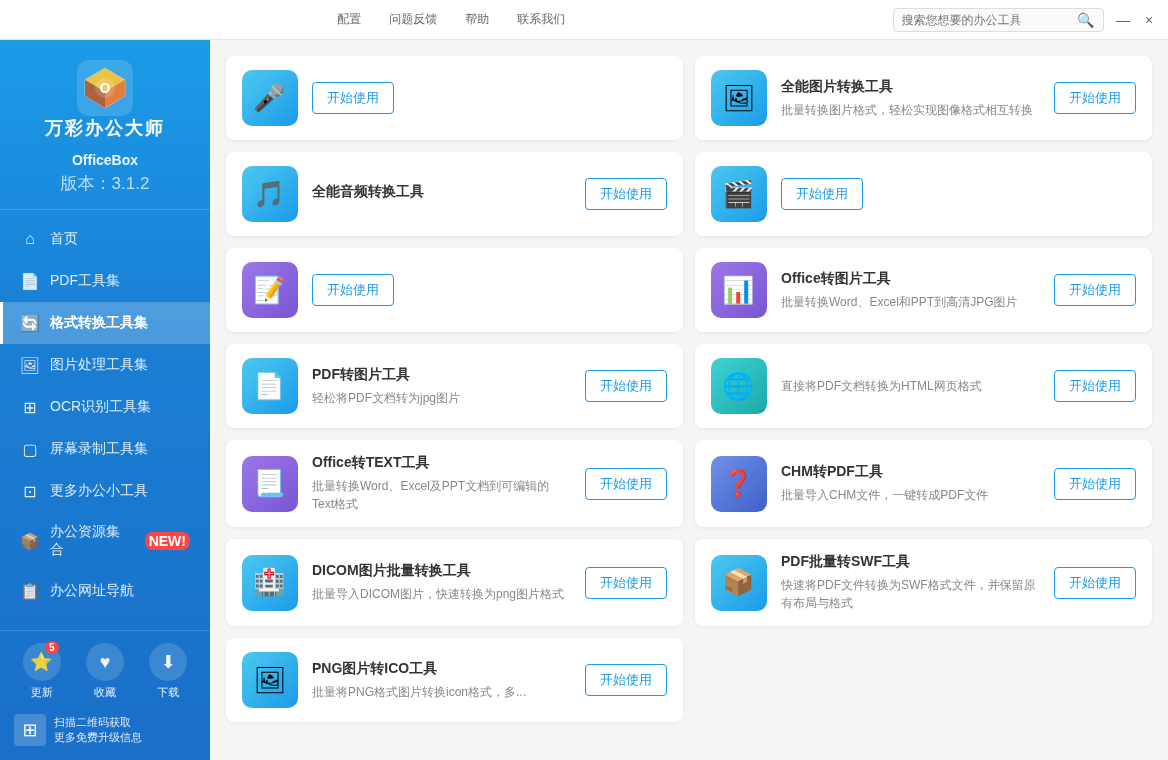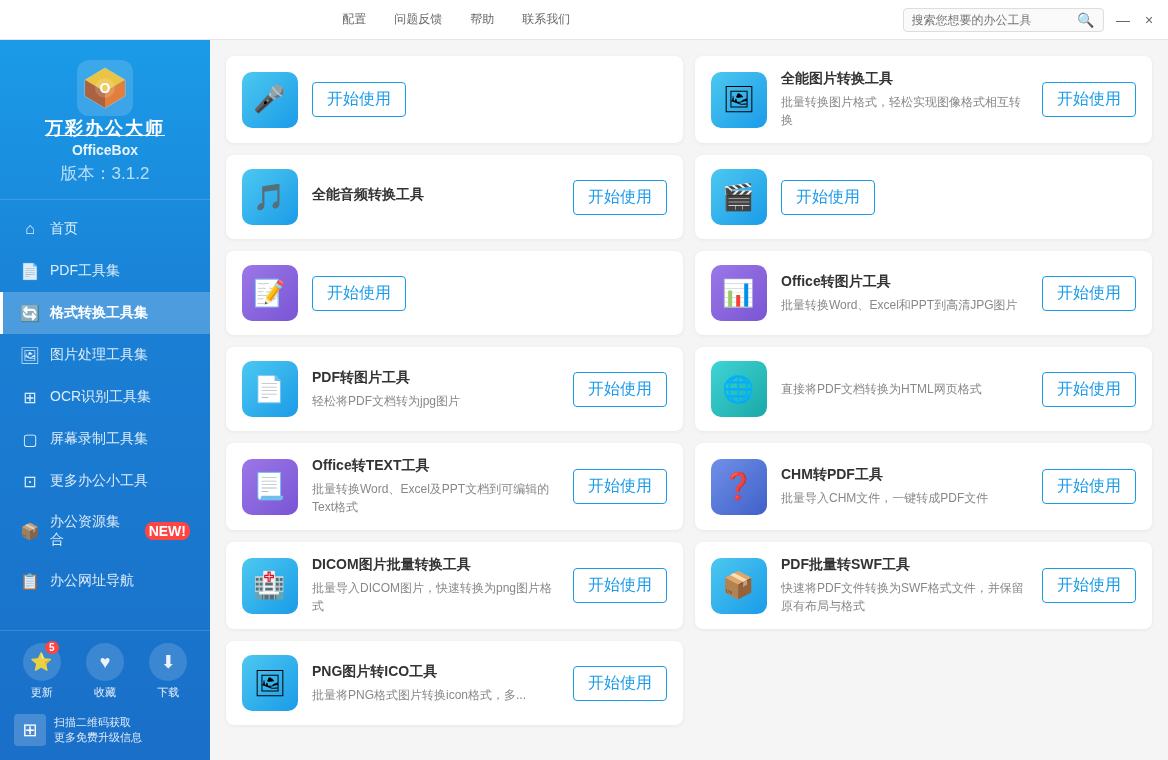--- a/index.html
+++ b/index.html
@@ -32,21 +32,21 @@
       display: flex;
       align-items: center;
       gap: 8px;
     }
     .titlebar-search {
       display: flex;
       align-items: center;
       border: 1px solid #ddd;
       border-radius: 4px;
       padding: 3px 8px;
-      gap: 6px;
+      gap: 16px;
       background: #fafafa;
       margin-right: 10px;
     }
     .titlebar-search input {
       border: none;
       outline: none;
       background: transparent;
       font-size: 12px;
       color: #999;
       width: 160px;
@@ -84,27 +84,26 @@
       flex-direction: column;
       align-items: center;
       border-bottom: 1px solid rgba(255,255,255,0.15);
       margin-bottom: 8px;
     }
     .logo-title {
       color: #fff;
       font-size: 18px;
       font-weight: bold;
       letter-spacing: 2px;
-      text-decoration: underline;
     }
     .logo-subtitle {
       color: rgba(255,255,255,0.9);
       font-size: 14px;
       font-weight: bold;
-      margin-top: 2px;
+      margin-top: 12px;
     }
     .logo-version {
       color: rgba(255,255,255,0.7);
       font-size: 17px;
       margin-top: 4px;
     }
 
     .sidebar-menu {
       flex: 1;
       overflow-y: auto;
@@ -267,21 +266,21 @@
       font-size: 12px;
       color: #888;
       line-height: 1.5;
     }
     .tool-btn {
       background: #fff;
       border: 1px solid #1a9be8;
       color: #1a9be8;
       border-radius: 4px;
       padding: 6px 14px;
-      font-size: 16px;
+      font-size: 13px;
       cursor: pointer;
       white-space: nowrap;
       transition: all 0.15s;
       flex-shrink: 0;
     }
 
     
     .logo-svg { width: 56px; height: 56px; }
   </style>
 </head>

